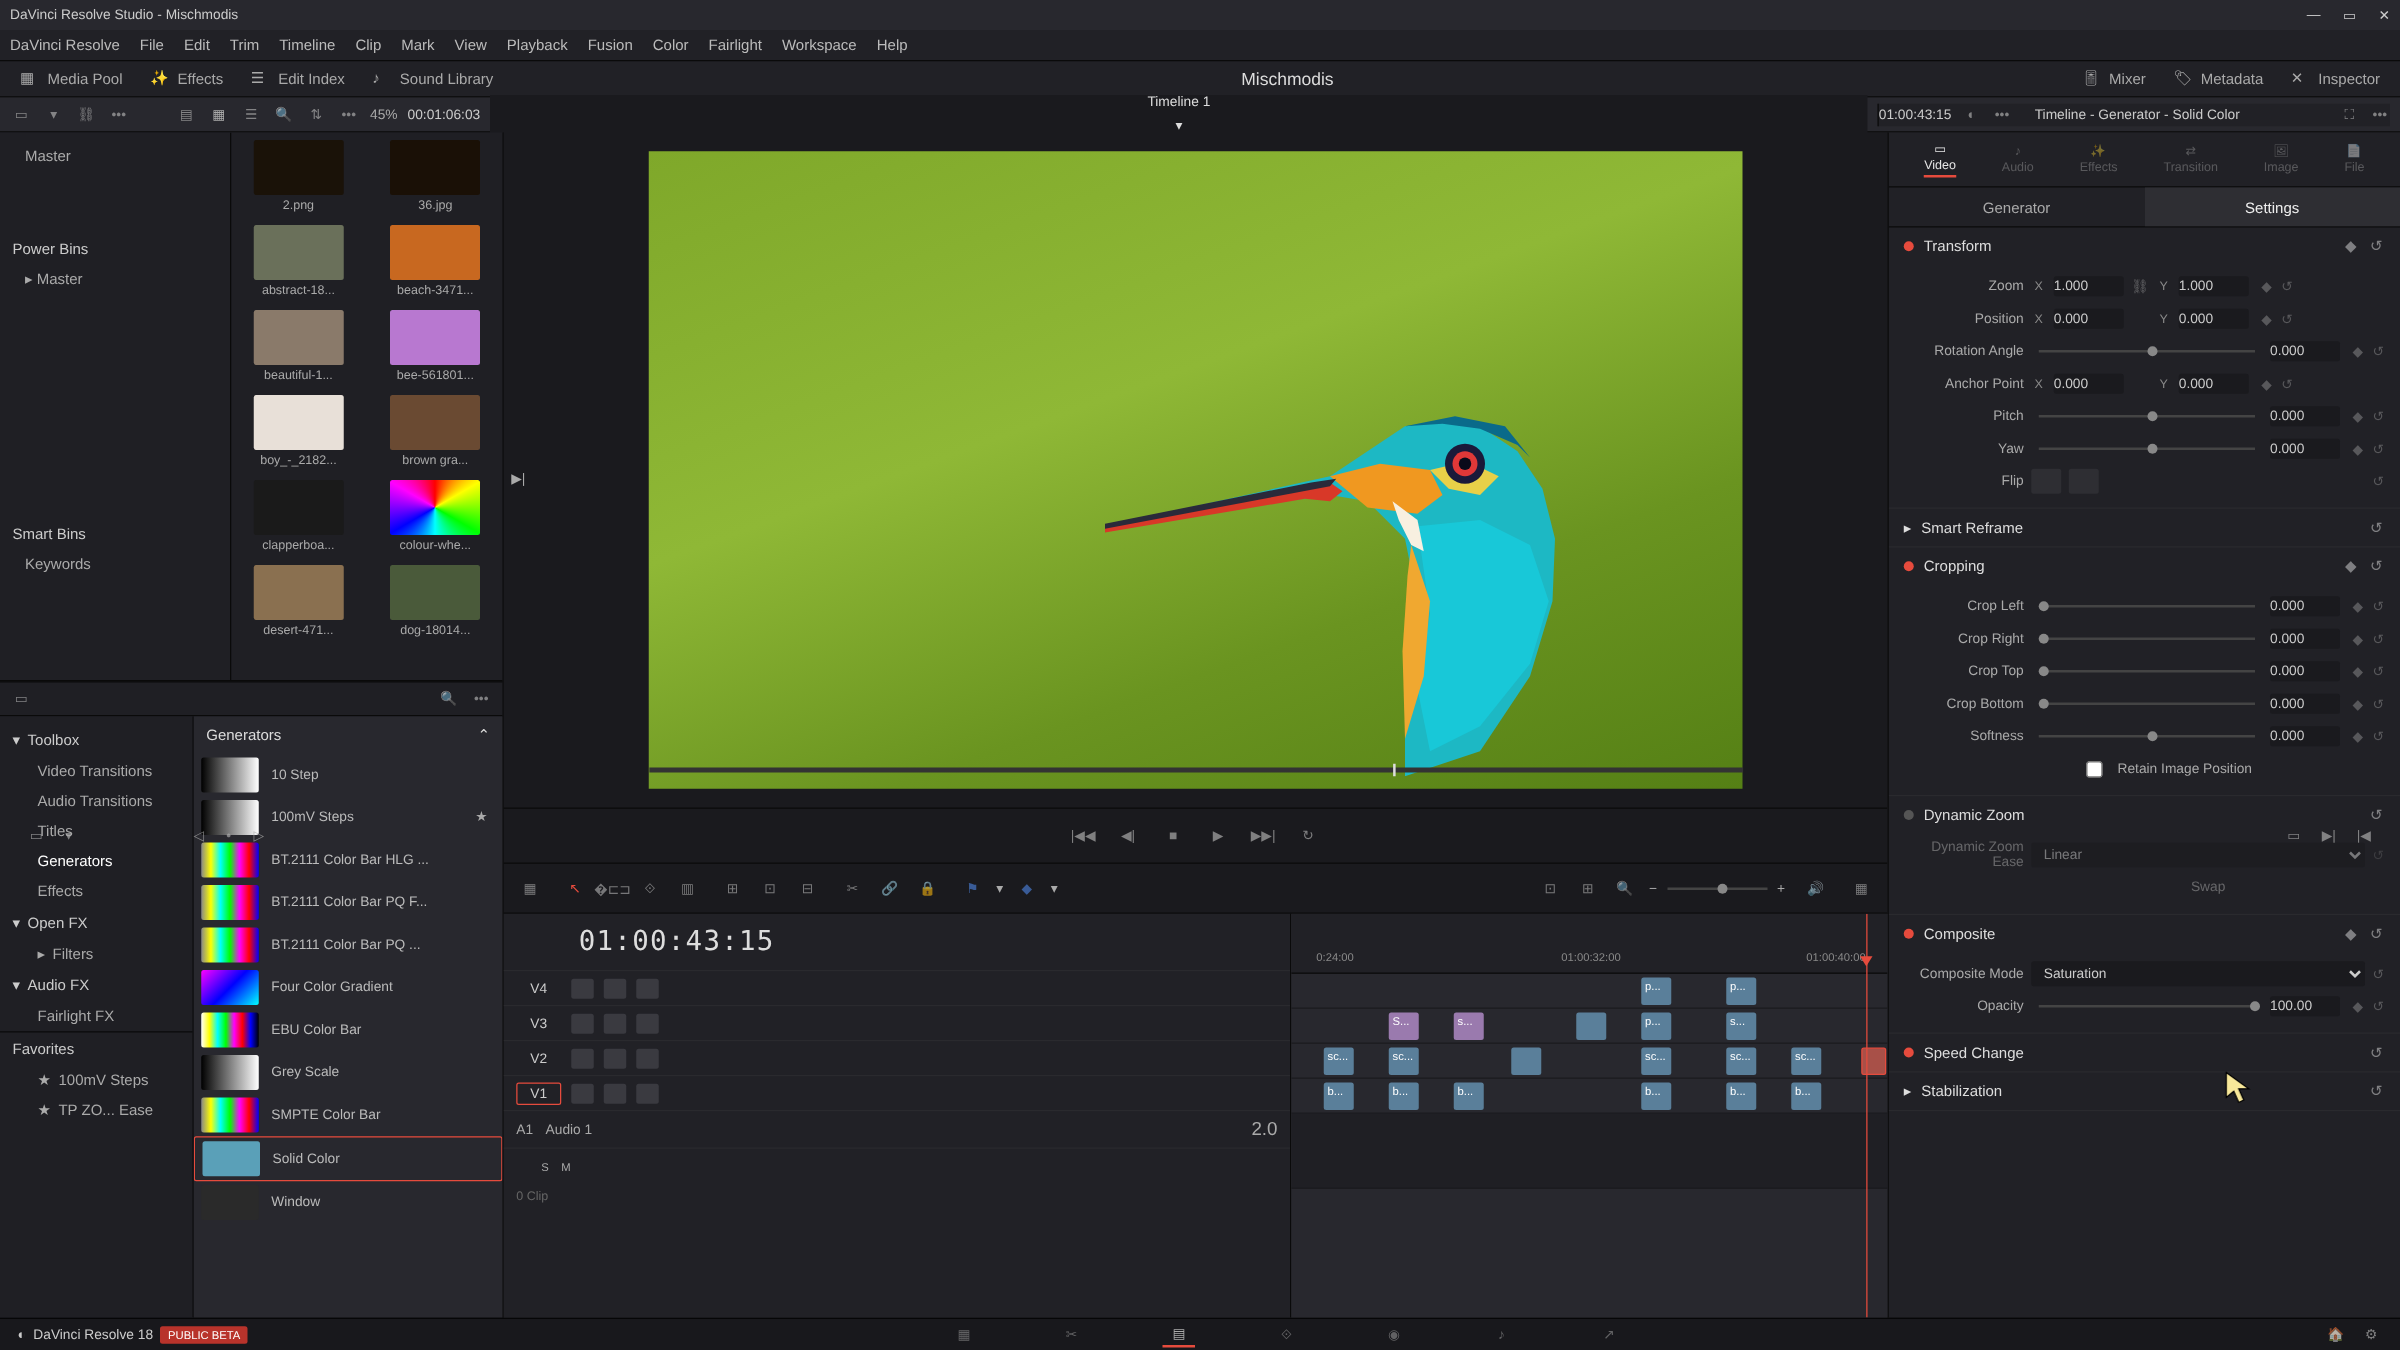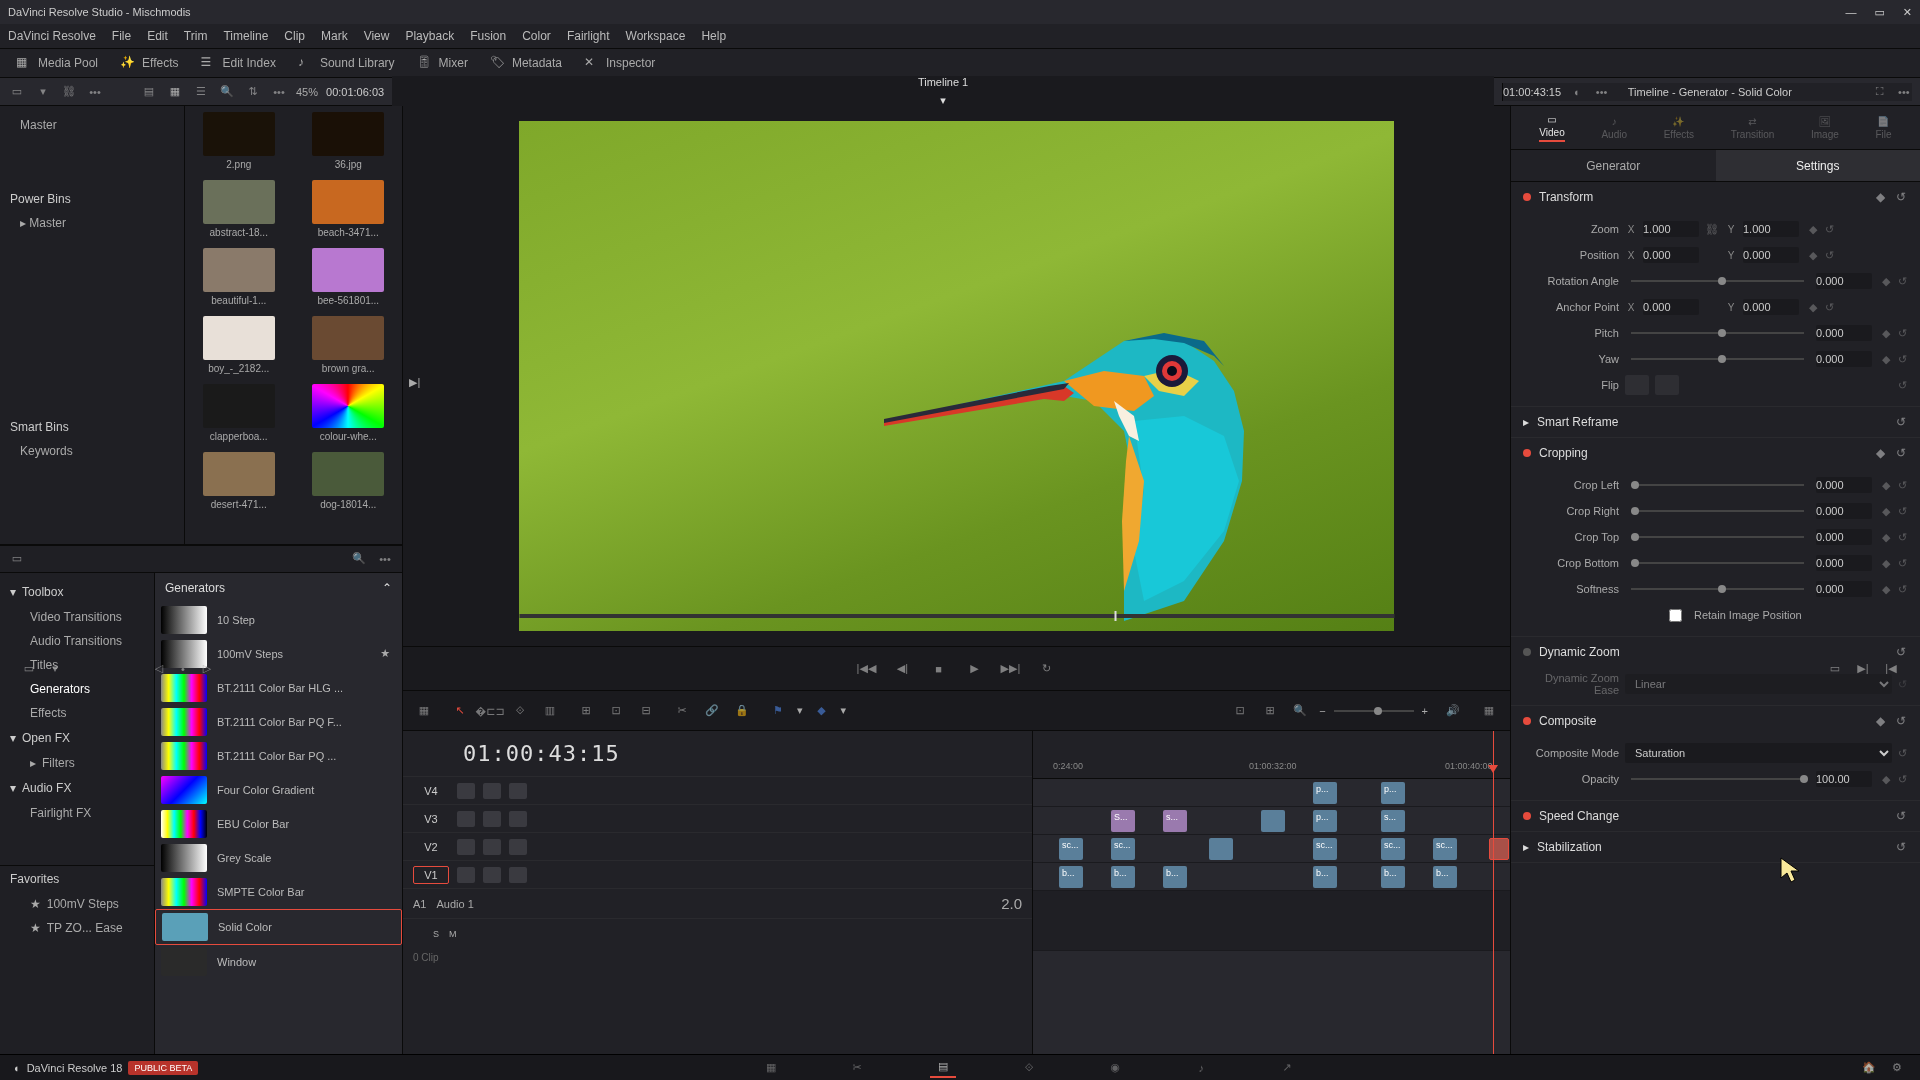--- a/index.html
+++ b/index.html
@@ -173,20 +173,21 @@
       <span>Effects</span>
     </div>
   <div class="tbtn">
       <span class="icon">☰</span>
       <span>Edit Index</span>
     </div>
   <div class="tbtn">
       <span class="icon">♪</span>
       <span>Sound Library</span>
     </div>
+  <div class="project-name">Mischmodis</div>
   <div class="tbtn">
       <span class="icon">🎚</span>
       <span>Mixer</span>
     </div>
   <div class="tbtn">
       <span class="icon">🏷</span>
       <span>Metadata</span>
     </div>
   <div class="tbtn">
       <span class="icon">✕</span>
@@ -311,21 +312,21 @@
             <span>▸ </span>
             <span>Filters</span>
           </div>
         <div class="item header">
             <span>▾ </span>
             <span>Audio FX</span>
           </div>
         <div class="item sub">
             <span>Fairlight FX</span>
           </div>
-        <div class="fx-fav" style="margin-top:40px">Favorites</div>
+        <div class="fx-fav" style="">Favorites</div>
         <div class="item sub">★ <span>100mV Steps</span></div>
         <div class="item sub">★ <span>TP ZO... Ease</span></div>
       </div>
       <div class="fx-list">
         <div class="header">
             <span>Generators</span>
             <span>⌃</span>
           </div>
         <div id="genlist">
             <div class="row">
@@ -734,20 +735,24 @@
           <span>Dynamic Zoom</span>
           <span class="chev"></span>
           <span class="reset">↺</span>
         </div>
       <div class="insp-body" style="opacity:.5">
         <div class="prop-row">
             <span class="lbl">Dynamic Zoom Ease</span>
             <select style="flex:1"><option>Linear</option></select>
             <span class="reset">↺</span>
           </div>
+        <div class="prop-row">
+            <span class="lbl"></span>
+            <span style="flex:1;text-align:center">Swap</span>
+          </div>
       </div>
     </div>
 
     <div class="insp-section">
       <div class="insp-header">
           <span class="dot"></span>
           <span>Composite</span>
           <span class="chev"></span>
           <span class="kf">◆</span>
           <span class="reset">↺</span>

